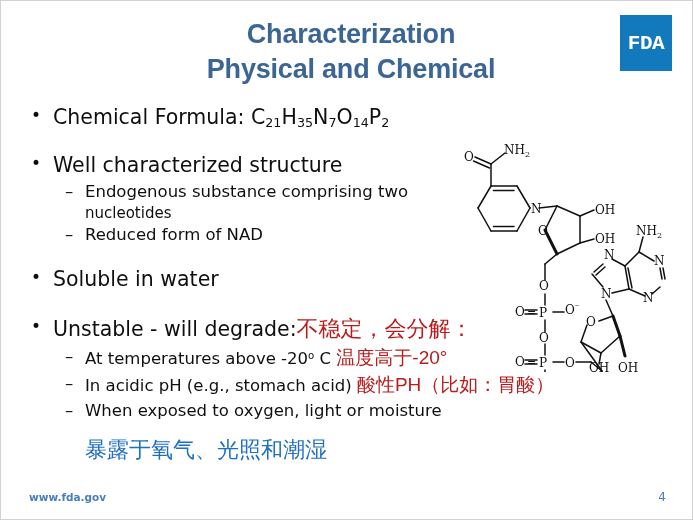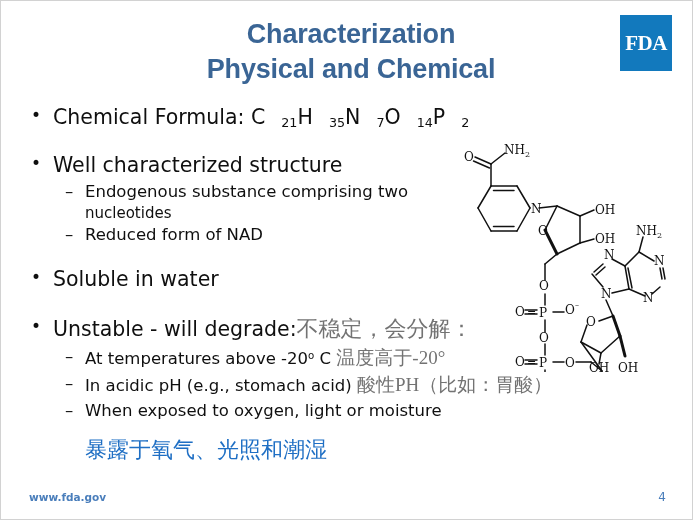--- a/index.html
+++ b/index.html
@@ -33,21 +33,21 @@
     background: #1279bd;
     display: flex;
     align-items: center;
     justify-content: center;
   }
   #fda-logo .fda-text {
     color: #ffffff;
     font-weight: bold;
     font-size: 21px;
     letter-spacing: -0.5px;
-    font-family: Liberation Serif, serif;
+    font-family: Liberation Mono, monospace;
     line-height: 1;
   }
 
   
   #title {
     position: absolute;
     top: 16px;
     left: 110px;
     width: 480px;
     text-align: center;
@@ -96,26 +96,26 @@
     font-size: 16.5px;
   }
   .lvl2-cont {
     padding-left: 62px;
     font-size: 15px;
     line-height: 1.2;
   }
   .gap-md { height: 18px; }
   .gap-lg { height: 20px; }
 
-  sub { font-size: 0.62em; vertical-align: -0.25em; margin-left: 16px; }
+  sub { font-size: 0.62em; vertical-align: -0.25em; }
   sup { font-size: 0.62em; vertical-align: 0.45em; }
 
   .zh {
-    color: #737373;
-    font-family: Liberation Serif, serif;
+    color: #b91c1c;
+    font-family: Liberation Sans, sans-serif;
   }
   .zh-big { font-size: 22px; }
   .zh-med { font-size: 19px; }
   .zh-line {
     color: #1f6fc4;
     font-size: 22px;
     padding-left: 62px;
     line-height: 1.3;
     margin-top: 16px;
   }

